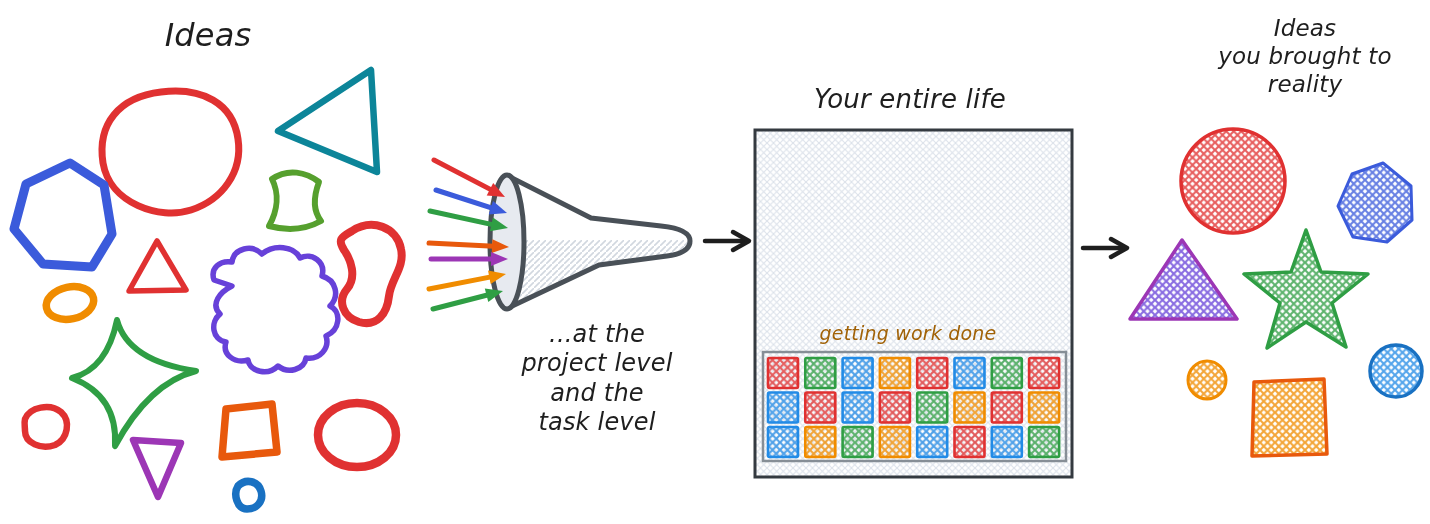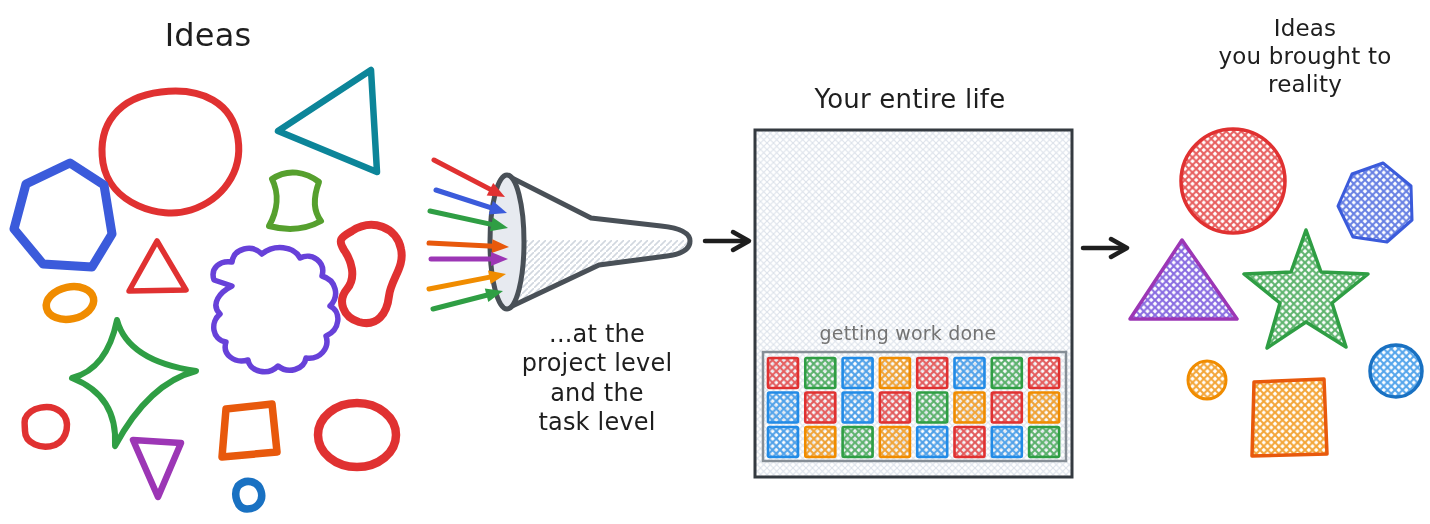--- a/index.html
+++ b/index.html
@@ -1,25 +1,25 @@
 <!DOCTYPE html>
 <html><head>
 <meta charset="utf-8">
 <style>
   html,body{margin:0;padding:0;background:#ffffff;}
   #stage{position:relative;width:1430px;height:524px;background:#ffffff;overflow:hidden;
          font-family:"DejaVu Sans", sans-serif;}
   #scene{position:absolute;left:0;top:0;}
   .t{position:absolute;color:#1e1e1e;text-align:center;white-space:pre-line;
-     line-height:1.22;letter-spacing:0.2px;}
+     line-height:1.22;letter-spacing:0.2px;font-style:italic;}
   .t-left-title{left:88px;top:16px;width:240px;font-size:32px;}
   .t-funnel-top{left:445px;top:52px;width:300px;font-size:25px;}
   .t-funnel-bottom{left:447px;top:320px;width:300px;font-size:24px;}
   .t-box-title{left:750px;top:84px;width:320px;font-size:26px;}
-  .t-work-label{left:758px;top:322px;width:300px;font-size:19px;color:#737373;}
+  .t-work-label{left:758px;top:322px;width:300px;font-size:19px;color:#a16207;}
   .t-right-title{left:1145px;top:14px;width:320px;font-size:23px;}
 </style>
 </head>
 <body>
 
 <div id="stage">
 
   <svg id="scene" width="1430" height="524" viewBox="0 0 1430 524">
     <defs id="patterns">
         <pattern id="xh-red" patternUnits="userSpaceOnUse" width="7.5" height="7.5">

